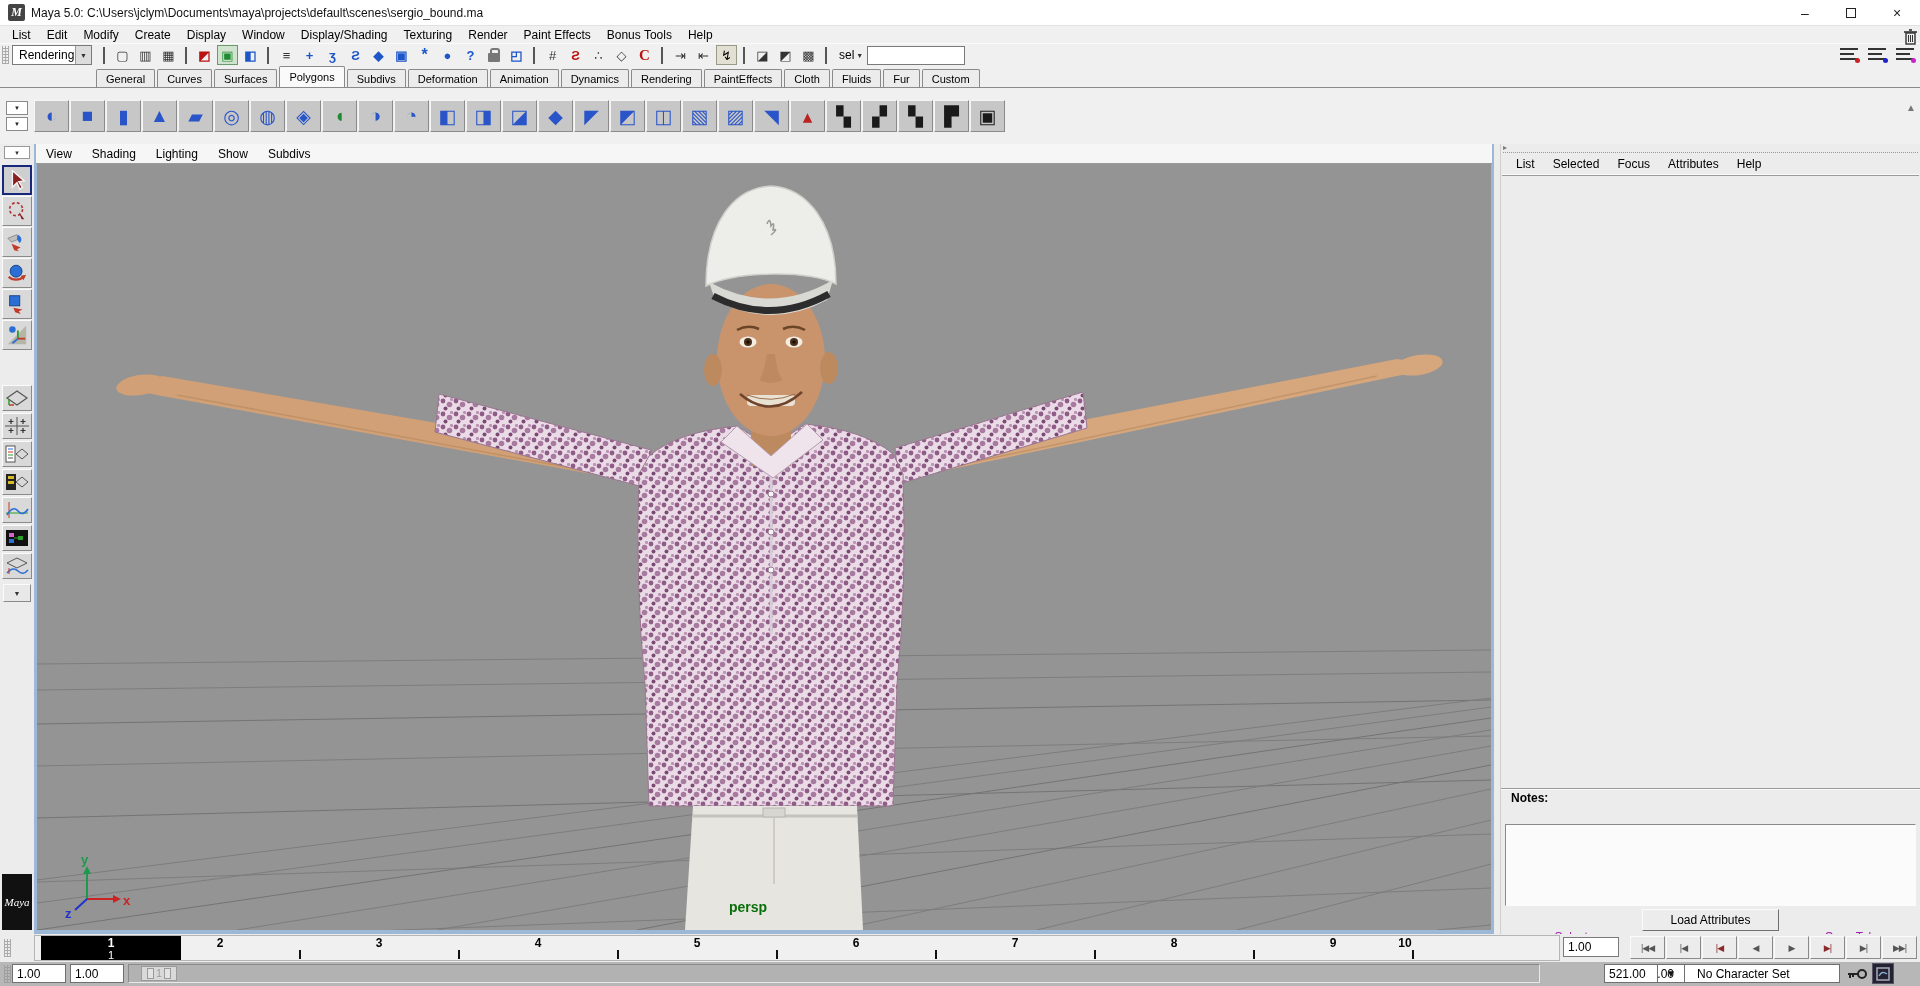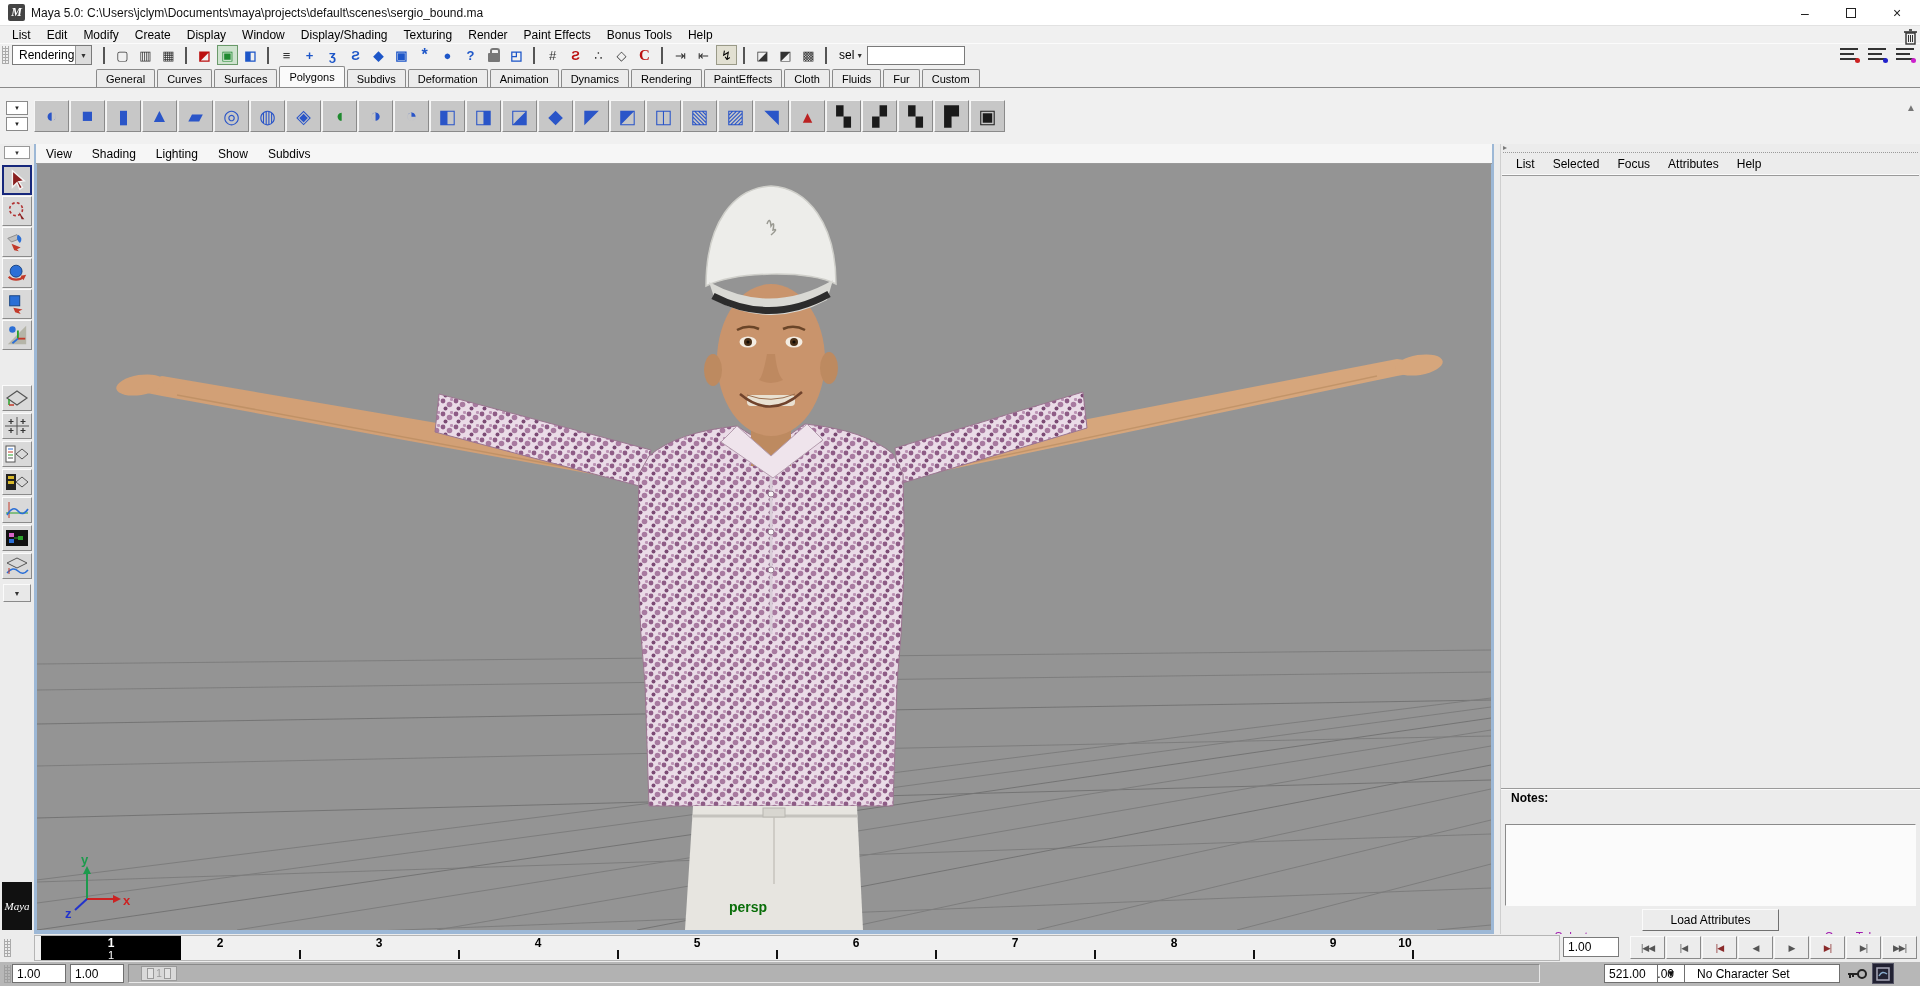--- a/index.html
+++ b/index.html
@@ -96,21 +96,21 @@
     border:1px solid;border-color:#fbfbfb #8a8a8a #8a8a8a #fbfbfb;
     display:flex;align-items:center;justify-content:center;}
   .tool-btn.active{border:2px solid #16277c;background:#cfcfcf;}
   .tool-gap{height:34px;}
   .layout-btn{width:30px;height:26px;margin-bottom:2px;background:#d9d9d9;
     border:1px solid;border-color:#fbfbfb #8a8a8a #8a8a8a #fbfbfb;
     display:flex;align-items:center;justify-content:center;}
   .tb-dd{width:28px;height:18px;margin-top:3px;background:#e8e8e8;
     border:1px solid;border-color:#fbfbfb #8a8a8a #8a8a8a #fbfbfb;
     display:flex;align-items:center;justify-content:center;font-size:7px;color:#333;}
-  .maya-logo{position:absolute;bottom:4px;left:2px;width:30px;height:48px;background:#111;
+  .maya-logo{position:absolute;bottom:4px;left:2px;width:30px;height:56px;background:#111;
     color:#fff;display:flex;align-items:center;justify-content:center;
     font-family:"Liberation Serif",serif;font-style:italic;font-size:11px;}
 
   
   .vp{position:absolute;left:34px;top:0;width:1460px;height:790px;background:#9db8d6;}
   .vp-menubar{position:absolute;left:2px;top:0;right:2px;height:20px;background:#f6f6f6;
     display:flex;align-items:center;border-bottom:1px solid #9a9a9a;}
   .vp-menubar .mi{padding:0 10px;font-size:12px;}
   .view3d{position:absolute;left:3px;top:20px;right:3px;bottom:4px;background:#949494;overflow:hidden;}
   .view3d svg{position:absolute;left:0;top:0;}

